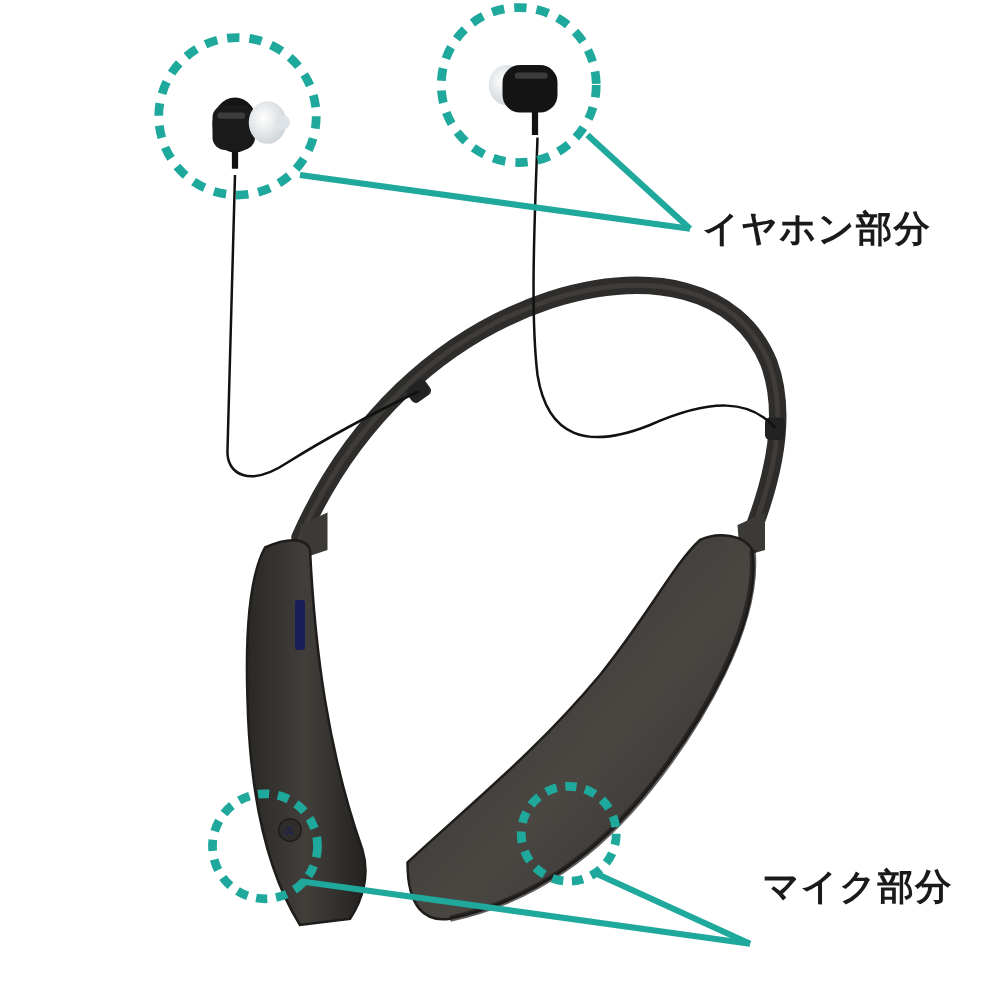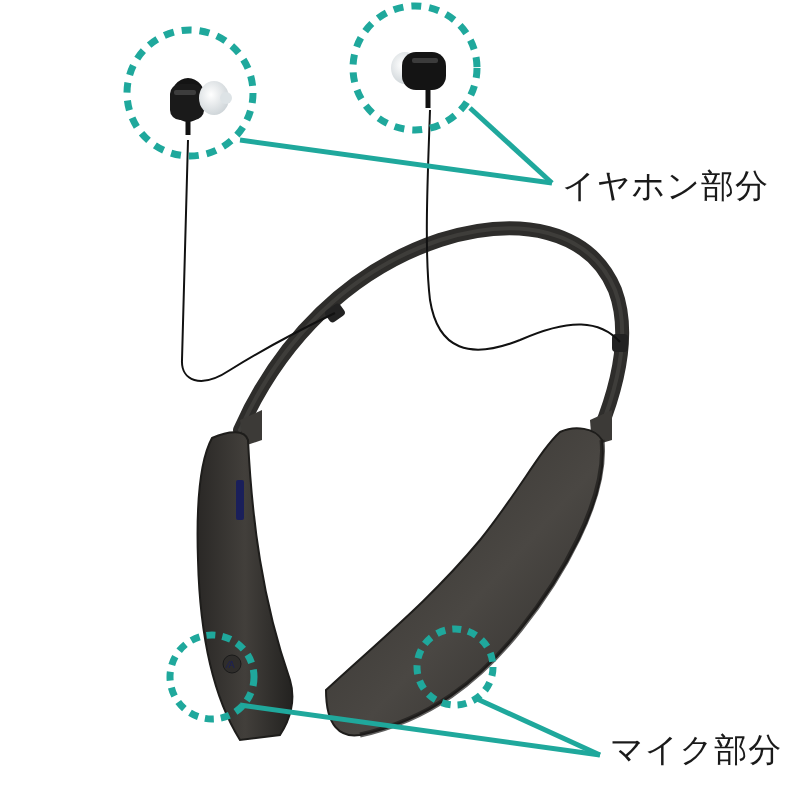--- a/index.html
+++ b/index.html
@@ -1,28 +1,28 @@
 <!DOCTYPE html>
 <html><head>
 <meta charset="utf-8">
 <style>
   html, body { margin: 0; padding: 0; background: #ffffff; }
   body { width: 800px; height: 800px; overflow: hidden; position: relative; font-family: "DejaVu Sans", sans-serif; }
   .stage { position: absolute; left: 0; top: 0; width: 800px; height: 800px; }
   .label {
     position: absolute;
     font-family: "DejaVu Sans", sans-serif;
-    font-weight: normal;
+    font-weight: bold;
     color: #1a1a1a;
-    font-size: 33px;
+    font-size: 29px;
     letter-spacing: 1px;
     white-space: nowrap;
   }
   .label-earphone { left: 562px; top: 164px; }
-  .label-mic { left: 610px; top: 728px; }
+  .label-mic { left: 610px; top: 690px; }
 </style>
 </head>
 <body>
 
 <div class="stage">
   <svg width="800" height="800" viewBox="0 0 800 800">
     <defs>
       <linearGradient id="bodyGradL" x1="0" y1="0" x2="1" y2="0">
         <stop offset="0" stop-color="#2a2826"></stop>
         <stop offset="0.5" stop-color="#423f3b"></stop>

